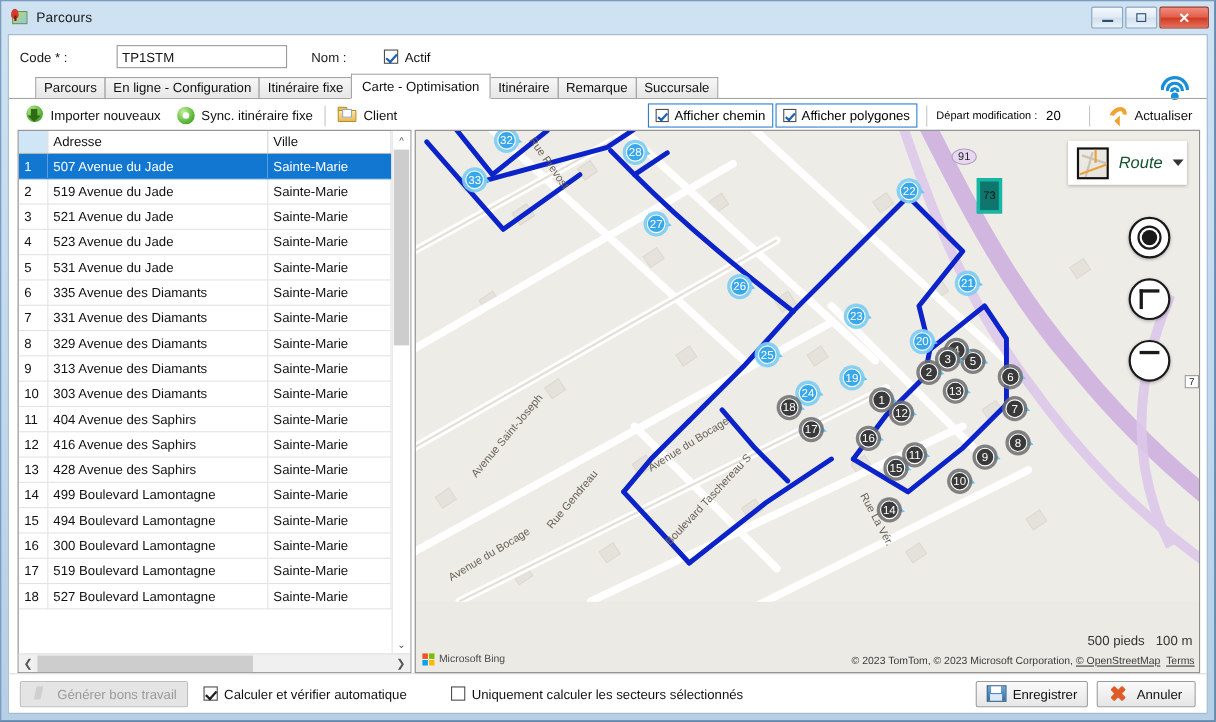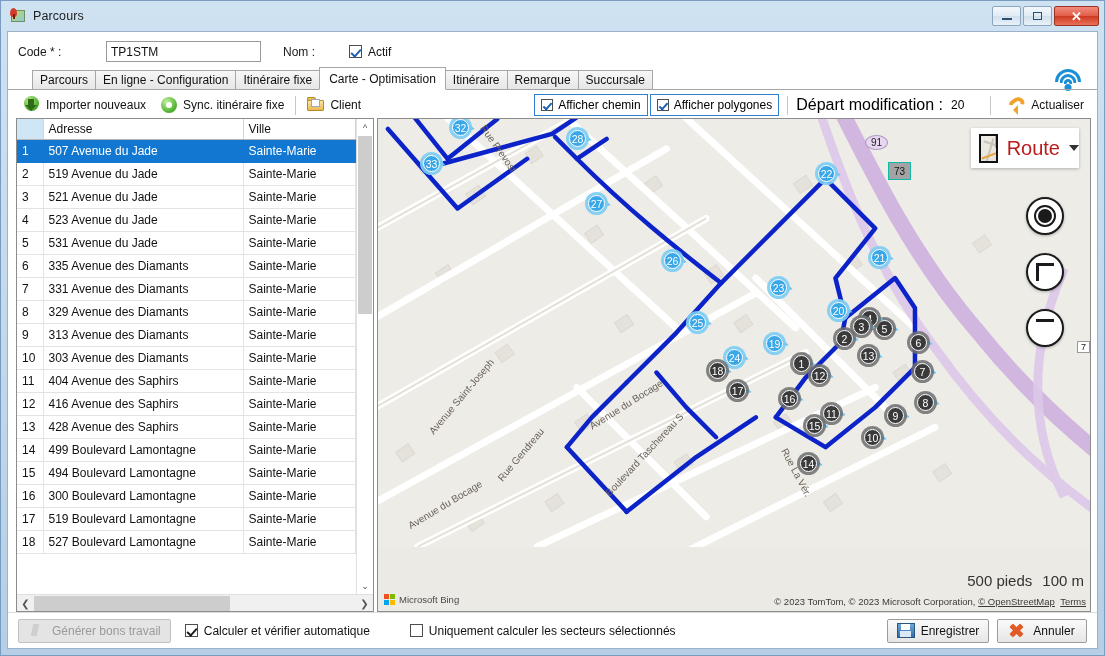--- a/index.html
+++ b/index.html
@@ -176,46 +176,46 @@
   .mapwrap { flex:1 1 auto; margin-left:3px; border:1px solid #8c8c8c; position:relative; overflow:hidden; background:#eceae5;}
   .mapsvg { position:absolute; inset:0; }
   .routebox{
     position:absolute; right:11px; top:9px; width:108px; height:40px; background:#fff;
     display:flex; align-items:center; padding-left:8px; gap:9px; box-shadow:0 1px 3px rgba(0,0,0,.25);
   }
   .routethumb{ width:29px;height:29px;border:2px solid #111;
     background:linear-gradient(150deg,#efece7 0%,#e6e2db 100%); position:relative; overflow:hidden;}
   .routethumb b{position:absolute; background:#c9c3b8; display:block;}
   .routethumb .o{background:#e8a33d;}
-  .routelabel{font-size:20px;color:#b91c1c;}
+  .routelabel{font-size:15px;color:#14532d;font-style:italic;}
   .routecar{width:0;height:0;border-left:5px solid transparent;border-right:5px solid transparent;border-top:6px solid #333;}
   .mapctl{ position:absolute; right:26px; width:38px;height:38px;border-radius:50%;background:#fff;border:2px solid #1a1a1a;
            display:flex;align-items:center;justify-content:center;box-shadow:0 1px 3px rgba(0,0,0,.3);}
   .mapctl.loc{ top:78px;}
   .mapctl.zin{ top:134px;}
   .mapctl.zout{ top:190px;}
   .mapctl .dot{width:14px;height:14px;border-radius:50%;background:#1a1a1a;}
   .mapctl .ring{width:22px;height:22px;border-radius:50%;border:2px solid #1a1a1a;display:flex;align-items:center;justify-content:center;}
   .plus:before,.plus:after,.minus:before{content:'';position:absolute;background:#1a1a1a;}
   .plus:before{width:18px;height:2.5px;} .plus:after{width:2.5px;height:18px;}
   .minus:before{width:18px;height:2.5px;}
   .bingmark{position:absolute;left:6px;bottom:6px;display:flex;align-items:flex-end;gap:4px;}
   .bingsq{width:11px;height:11px;display:grid;grid-template-columns:1fr 1fr;grid-template-rows:1fr 1fr;gap:1px;}
   .bingsq i{display:block;}
   .bingtxt{font-size:9.5px;color:#4a4a4a;}
   .attrib{position:absolute;right:4px;bottom:4px;font-size:9.5px;color:#3a3a3a;white-space:nowrap;}
   .attrib u{ text-decoration:underline;}
   .scalebar{position:absolute;right:6px;bottom:22px;display:flex;gap:10px;align-items:flex-end;}
   .sc{position:relative;}
-  .sc .t{font-size:15px;color:#333;text-align:right;}
+  .sc .t{font-size:12px;color:#333;text-align:right;}
   .sc .b{height:4px;background:#1a8fe0;margin-top:2px;}
   .hwy-oval{position:absolute;background:#e8d7f0;border:1px solid #b09bc0;border-radius:50%;
     font-size:10px;color:#222;display:flex;align-items:center;justify-content:center;padding:1px 5px;}
-  .hwy-shield{position:absolute;background:#a3a3a3;border:1px solid #14b8a6;font-size:10px;color:#111;
-    display:flex;align-items:center;justify-content:center;width:23px;height:18px;}
+  .hwy-shield{position:absolute;background:#0f766e;border:3px solid #14b8a6;font-size:10px;color:#111;
+    display:flex;align-items:center;justify-content:center;width:23px;height:32px;}
   .edgelbl{position:absolute;background:#fff;border:1px solid #999;font-size:9px;padding:0 3px;color:#222;}
   
   .pin { position:absolute; width:24px;height:24px; }
   .pin .tail{position:absolute;left:11px;top:3px;width:0;height:0;
     border-left:15px solid #63c1f0;border-top:8px solid transparent;border-bottom:8px solid transparent;
     transform:rotate(18deg); opacity:.95;}
   .pin .halo{position:absolute;left:0;top:0;width:23px;height:23px;border-radius:50%;background:#7fcdf2;opacity:.92;}
   .pin .core{position:absolute;left:3px;top:3px;width:17px;height:17px;border-radius:50%;
     display:flex;align-items:center;justify-content:center;font-size:10.5px;color:#fff;
     border:1.5px solid #fff;}
@@ -322,21 +322,21 @@
       <div class="rtoolbar">
         <span class="frame-cbx">
           <span class="box s ck blue"></span>
           <span>Afficher chemin</span>
         </span>
         <span class="frame-cbx" style="margin-left:2px">
           <span class="box s ck blue"></span>
           <span>Afficher polygones</span>
         </span>
         <span class="tsep" style="margin:0 8px"></span>
-        <span style="font-size:16px">Départ modification :</span>
+        <span style="font-size:10px">Départ modification :</span>
         <span style="font-size:12px;margin-left:8px">20</span>
         <span class="tsep" style="margin:0 10px 0 26px"></span>
         <div class="tbtn">
           <span class="ic act">
               <span class="arc"></span>
               <span class="tip"></span>
             </span>
           <span>Actualiser</span>
         </div>
       </div>

